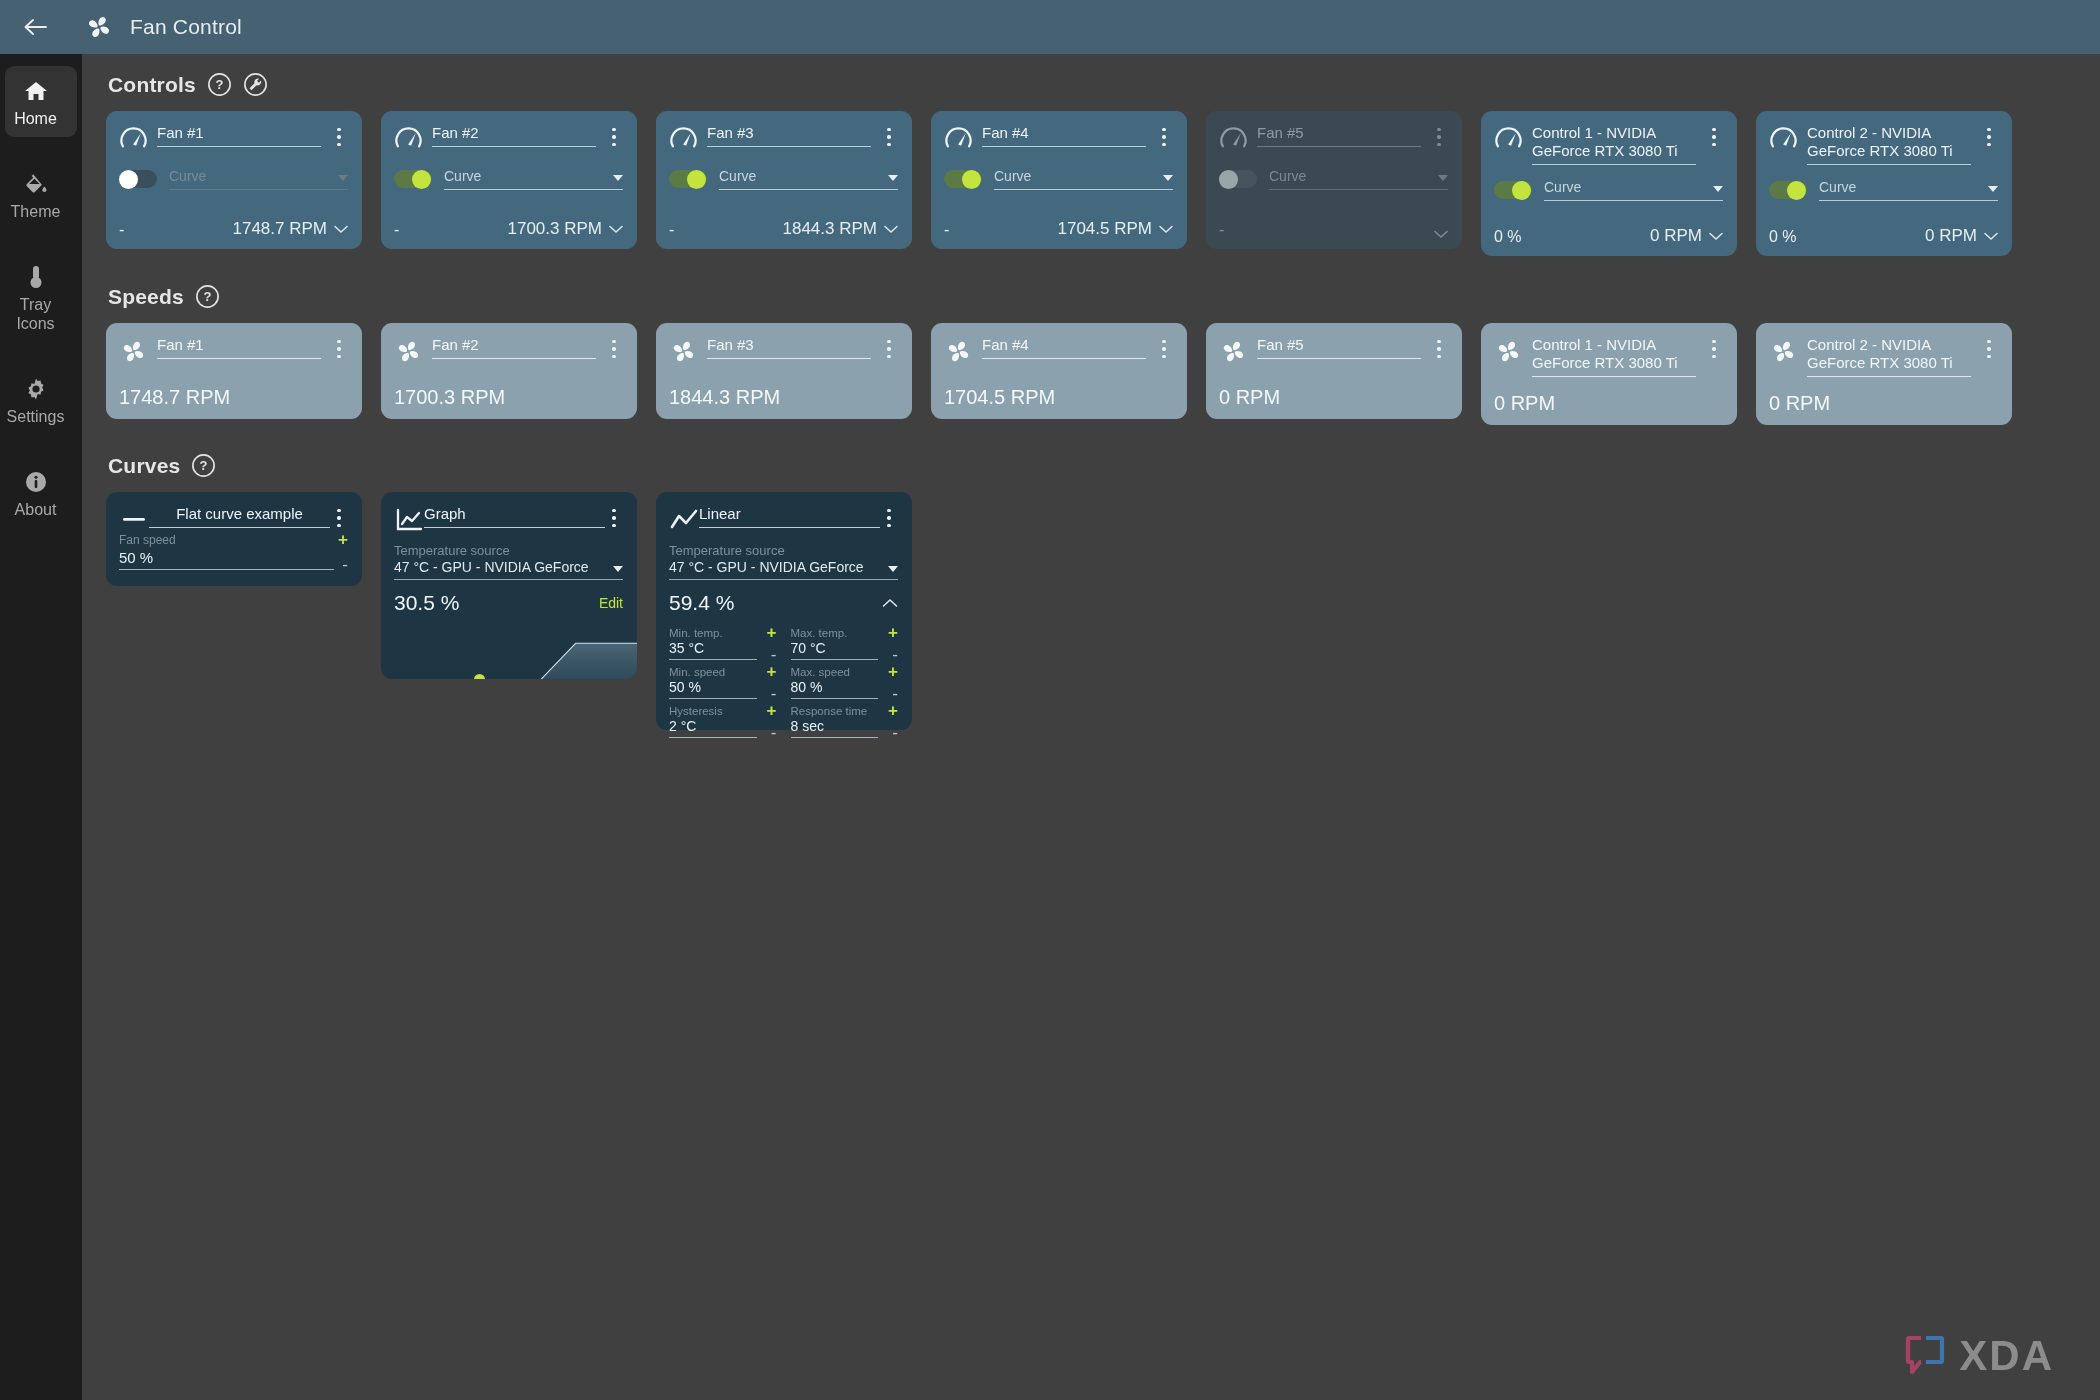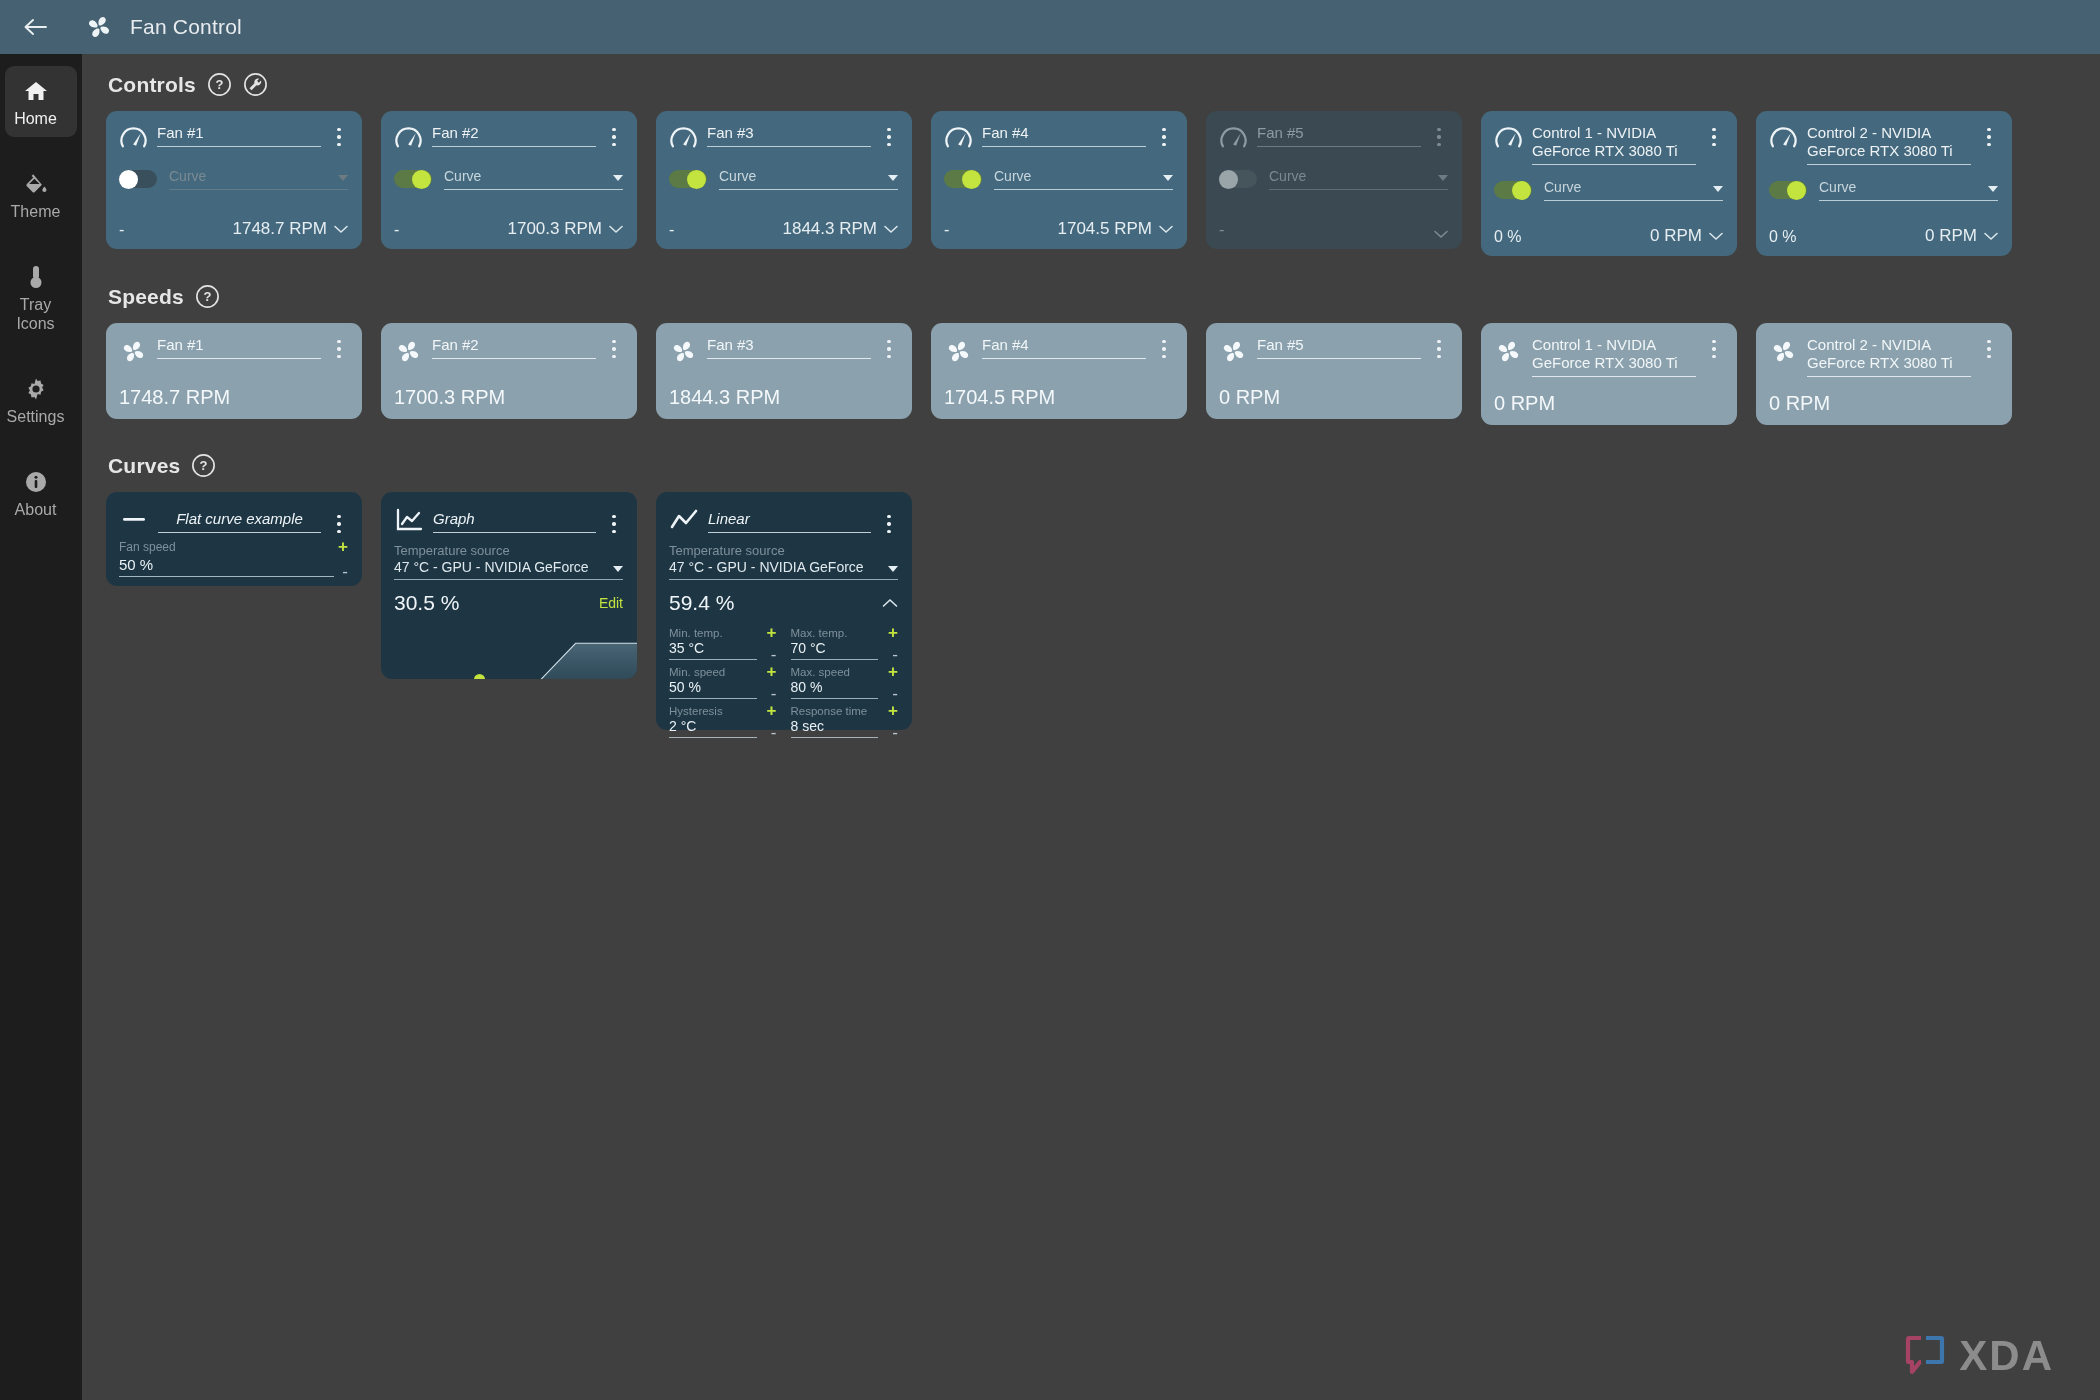--- a/index.html
+++ b/index.html
@@ -123,35 +123,35 @@
   .cv-card {
     background: #1e3644;
     padding: 13px 14px 12px 13px;
     display:flex; flex-direction:column;
     border-radius: 11px;
   }
   .cv-flat { width: 256px; height: 94px; }
   .cv-graph { width: 256px; height: 187px; padding-bottom:9px; overflow:hidden;}
   .cv-linear{ width: 256px; height: 238px; }
 
-  .cv-top { display:flex; align-items:flex-end; gap:9px;font-style:italic; }
+  .cv-top { display:flex; align-items:flex-start; gap:0; }
   .cv-ico { width:30px; height:26px; flex:none; margin-top:2px;}
   .cv-name { color:#eef4f7; font-size:15px; line-height:18px; border-bottom:1.6px solid rgba(235,245,250,.8); padding-bottom:4px;}
   .cv-center .cv-name { text-align:center; }
 
   .field-lbl { color:#7e909b; font-size:13px; margin-top:10px; }
   .src-sel { display:flex; align-items:flex-end; justify-content:space-between; border-bottom:1.5px solid rgba(200,220,230,.7); padding-bottom:4px; margin-top:1px;}
   .src-sel span { color:#dfe9ee; font-size:14px; white-space:nowrap; overflow:hidden; text-overflow:clip; max-width: 198px;}
 
   .pct-row { display:flex; align-items:center; justify-content:space-between; margin-top: 11px;}
   .pct { color:#eff5f8; font-size:21px; }
   .edit { color:#c3e33e; font-size:14px; cursor:pointer;}
   .caret-u { width:16px;height:10px; cursor:pointer;}
 
-  .fan-speed-row { display:flex; align-items:center; justify-content:space-between; margin-top:7px;}
+  .fan-speed-row { display:flex; align-items:center; justify-content:space-between; }
   .fsr-lbl { color:#7e909b; font-size:12px;}
   .plus { color:#c3e33e; font-size:17px; line-height:10px; cursor:pointer; font-weight:bold;}
   .minus{ color:#b9c6cd; font-size:17px; line-height:10px; cursor:pointer;}
   .val-line { display:flex; align-items:flex-end; justify-content:space-between; margin-top:2px; }
   .val-line .v { color:#eaf1f5; font-size:15px; border-bottom:1.4px solid rgba(210,226,234,.75); flex:1; padding-bottom:3px; }
 
   
   .lin-grid { display:grid; grid-template-columns: 1fr 1fr; column-gap:14px; margin-top: 6px;}
   .lg-cell { margin-top: 6px; }
   .lg-head { display:flex; align-items:center; justify-content:space-between;}

